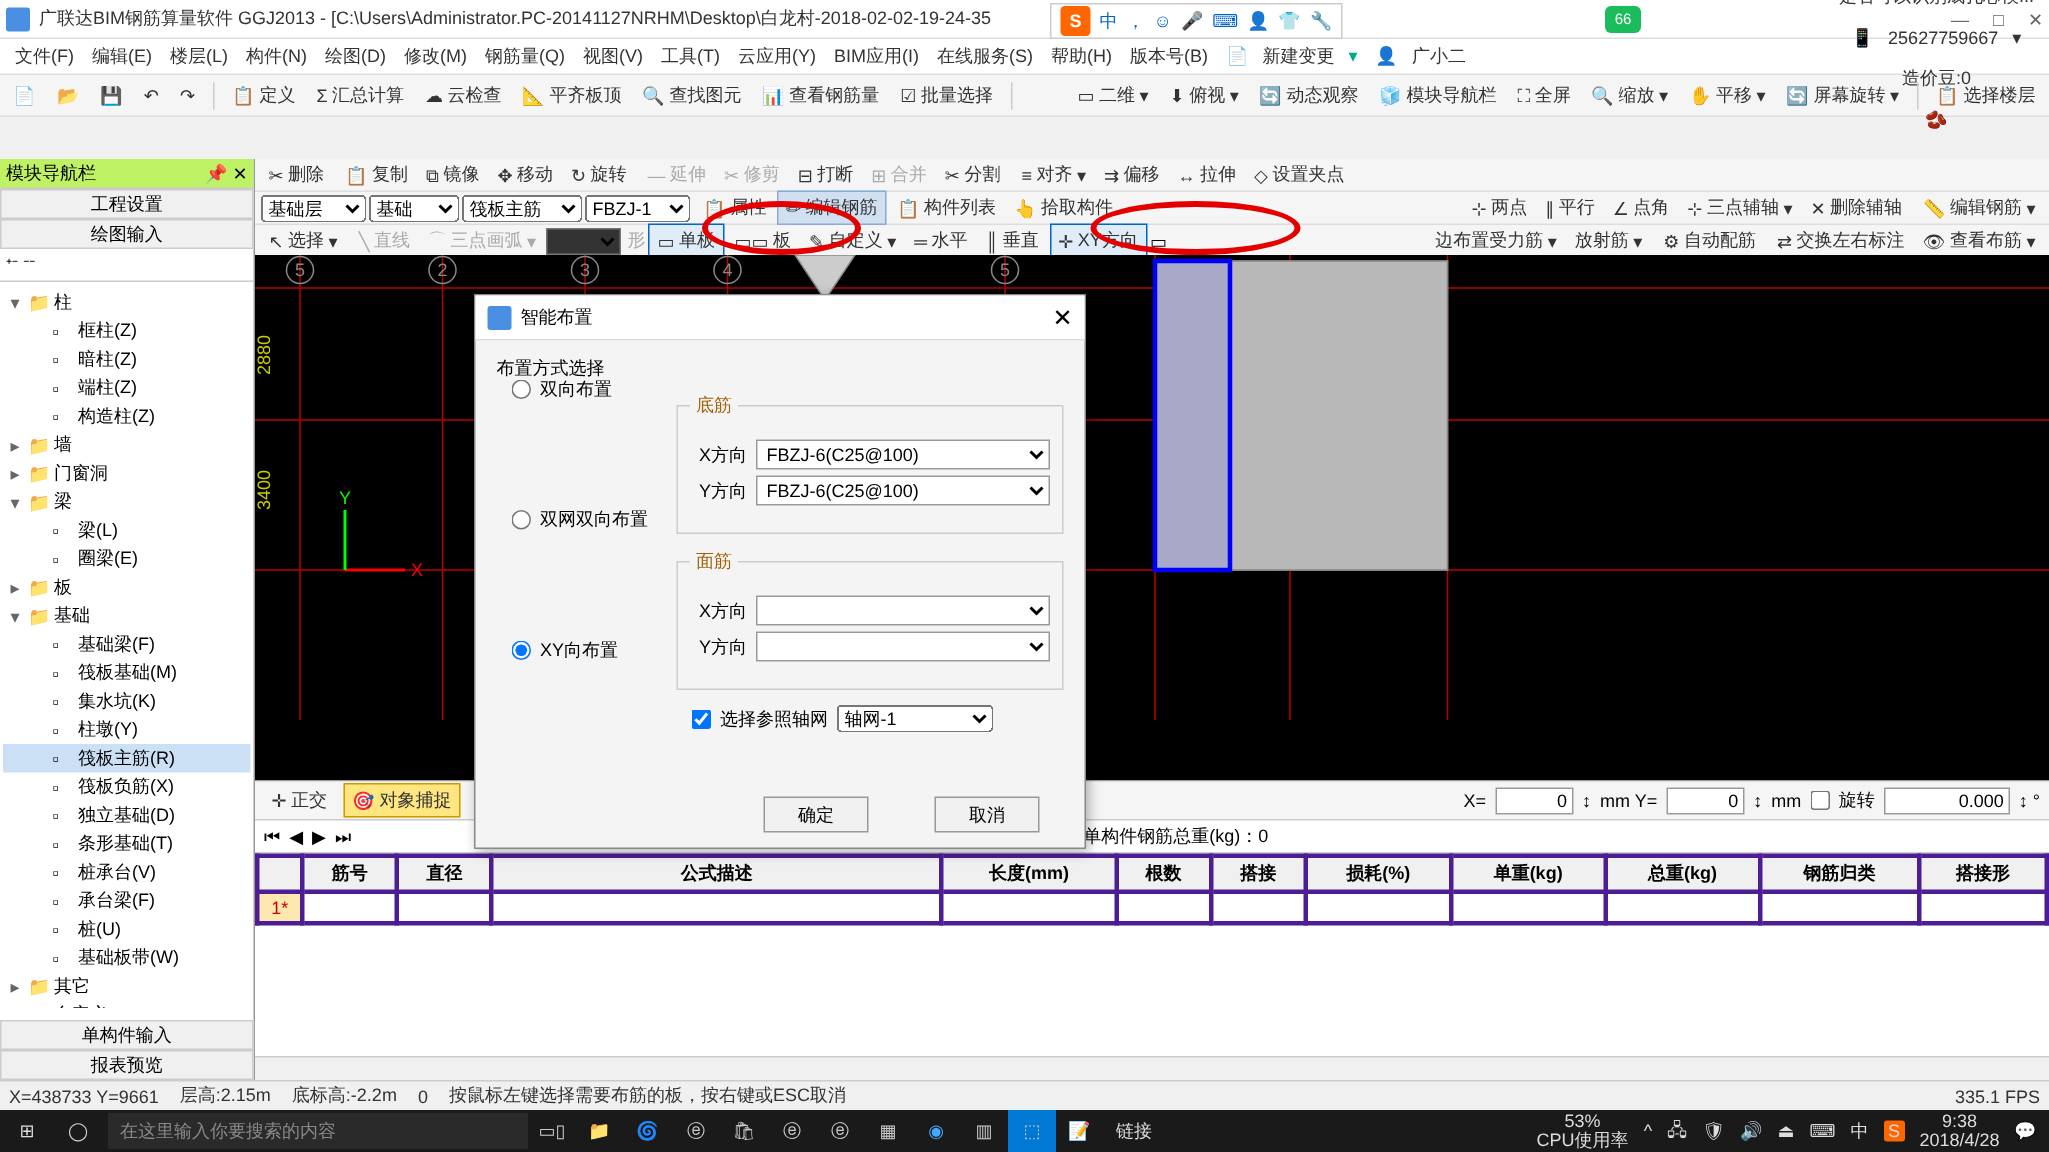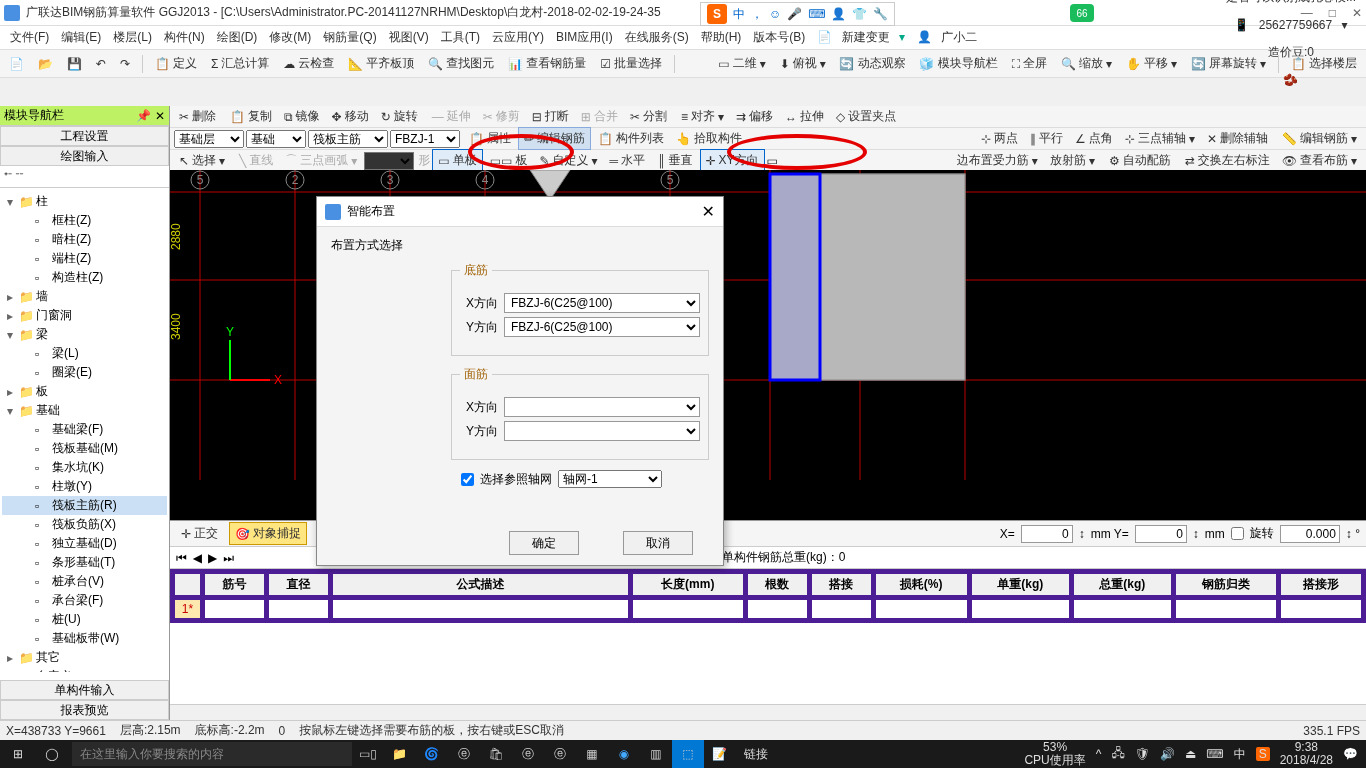--- a/index.html
+++ b/index.html
@@ -64,21 +64,21 @@
 .radio-row { display: flex; align-items: center; gap: 6px; }
 .dlg-bottom-row { display: flex; align-items: center; gap: 6px; margin-top: 6px; margin-left: 130px; }
 .dlg-buttons { position: absolute; bottom: 10px; right: 30px; display: flex; gap: 44px; }
 .dlg-buttons button { width: 70px; height: 24px; background: #f0f0f0; border: 1px solid #999; cursor: pointer; }
 
 
 .bottom-pane { position: absolute; left: 170px; right: 0; bottom: 48px; height: 200px; background: #fff; border-top: 1px solid #999; }
 .bottom-tb { height: 26px; background: #f5f5f5; display: flex; align-items: center; padding: 0 6px; gap: 6px; border-bottom: 1px solid #ccc; }
 .bottom-nav { height: 22px; display: flex; align-items: center; padding: 0 6px; gap: 6px; border-bottom: 1px solid #ccc; }
 .data-grid { width: 100%; border-collapse: collapse; }
-.data-grid th, .data-grid td { border: 5px solid #4c1d95; padding: 2px 4px; text-align: center; font-size: 12px; height: 20px; }
+.data-grid th, .data-grid td { border: 3px solid #4c1d95; padding: 2px 4px; text-align: center; font-size: 12px; height: 20px; }
 .data-grid th { background: #f0f0f0; }
 .row-star { color: #c00; background: #ffe8b0; }
 
 
 .statusbar { position: absolute; bottom: 28px; left: 0; right: 0; height: 20px; background: #f0f0f0; border-top: 1px solid #ccc; display: flex; align-items: center; padding: 0 6px; gap: 14px; color: #333; }
 
 
 .taskbar { position: absolute; bottom: 0; left: 0; right: 0; height: 28px; background: #1a1a1a; display: flex; align-items: center; color: #ddd; }
 .taskbar .start { width: 36px; height: 28px; display: flex; align-items: center; justify-content: center; }
 .taskbar .search { width: 280px; height: 24px; background: #2a2a2a; margin-left: 4px; display: flex; align-items: center; padding: 0 8px; color: #888; }
@@ -455,20 +455,34 @@
 </div>
 
 <div class="dialog">
   <div class="dlg-title">
     <span class="dlg-icon"></span>
     <span>智能布置</span>
     <span class="dlg-close">✕</span>
   </div>
   <div class="dlg-body">
     <div style="margin-bottom:8px">布置方式选择</div>
+    <div class="radio-col">
+      <label class="radio-row">
+          <input type="radio" name="lm" style=""> 
+          <span>双向布置</span>
+        </label>
+      <label class="radio-row">
+          <input type="radio" name="lm" style=""> 
+          <span>双网双向布置</span>
+        </label>
+      <label class="radio-row">
+          <input type="radio" name="lm" checked="" style=""> 
+          <span>XY向布置</span>
+        </label>
+    </div>
     <fieldset class="fieldset">
       <legend>底筋</legend>
       <div class="form-row">
         <label>X方向</label>
         <select><option>FBZJ-6(C25@100)</option></select>
       </div>
       <div class="form-row">
         <label>Y方向</label>
         <select style="background:#fff"><option class="sel-highlight" selected="">FBZJ-6(C25@100)</option></select>
       </div>
@@ -503,21 +517,21 @@
     <div style="flex:1"></div>
     <span>X=</span>
     <input class="small-input" value="0" style="">
     <span>↕</span>
     <span>mm Y=</span>
     <input class="small-input" value="0" style="">
     <span>↕</span>
     <span>mm</span>
     <input type="checkbox" style="">
     <span>旋转</span>
-    <input class="small-input" style="width: 60px;" value="0.000">
+    <input class="small-input" style="width: 84px;" value="0.000">
     <span>↕ °</span>
   </div>
   <div class="bottom-nav">
     <span>⏮</span>
     <span>◀</span>
     <span>▶</span>
     <span>⏭</span>
     <div style="width:430px"></div>
     <span>关闭</span>
     <span style="margin-left:16px">单构件钢筋总重(kg)：0</span>

